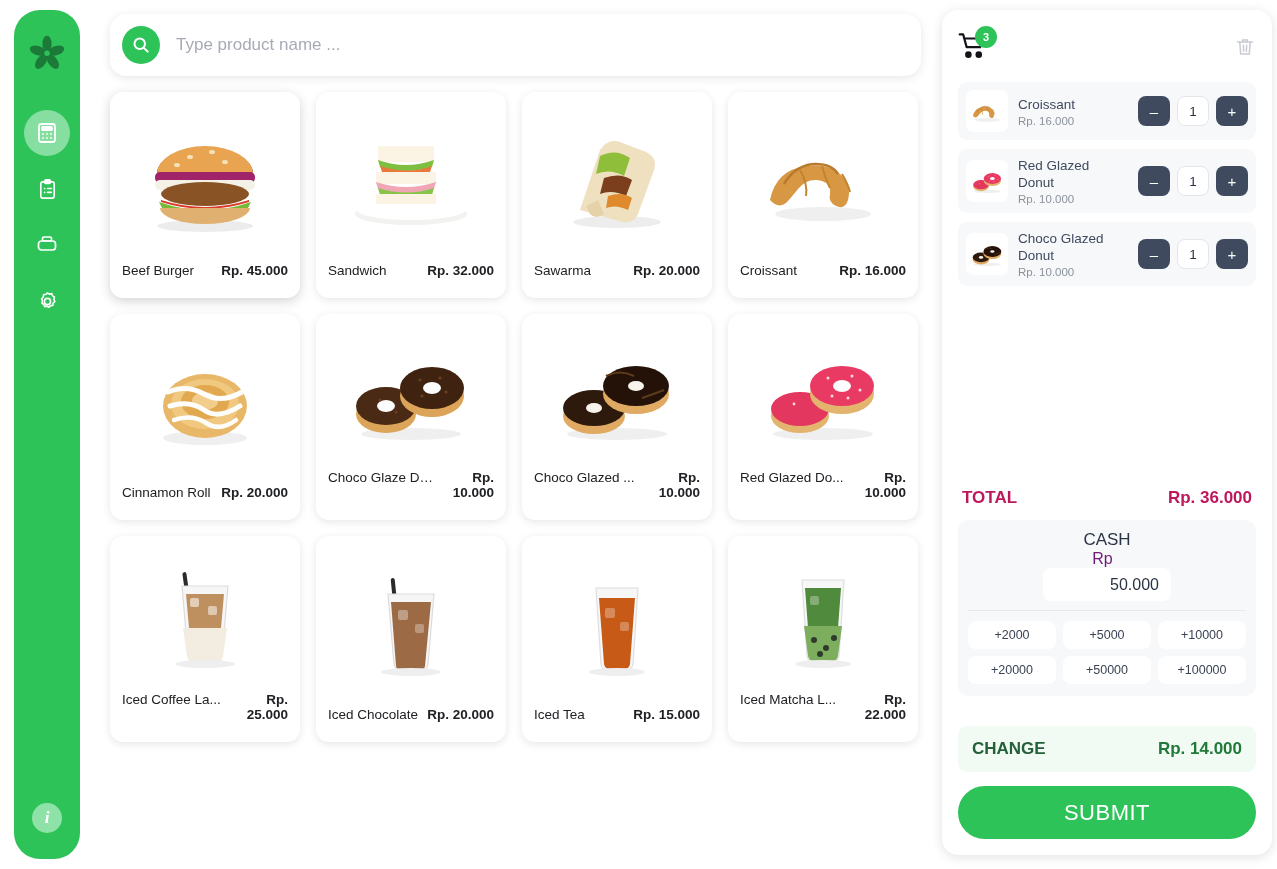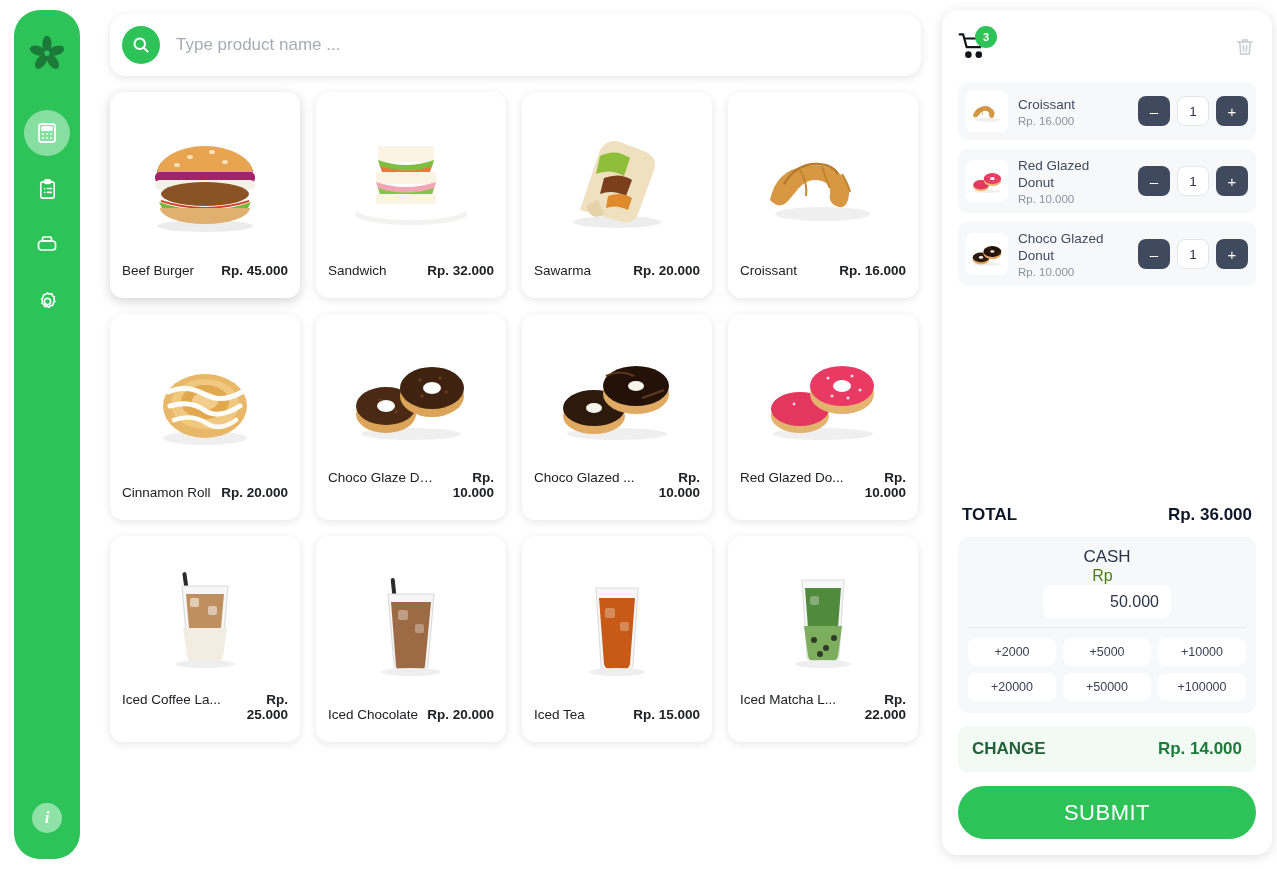--- a/index.html
+++ b/index.html
@@ -149,48 +149,48 @@
     width: 32px; height: 30px; border-radius: 8px;
     background: #fff; border: 1px solid #e4e6ea;
     display: flex; align-items: center; justify-content: center;
     font-size: 13.5px; color: #2b3445;
   }
 
   .spacer { flex: 1 1 auto; }
 
   .total-row {
     display: flex; justify-content: space-between; align-items: center;
-    font-size: 17px; font-weight: bold; color: #0f172a;
+    font-size: 17px; font-weight: bold; color: #be185d;
     padding: 4px 4px 12px 4px;
   }
   .cashbox {
     background: #f7f8fa; border-radius: 11px;
     padding: 10px 10px 12px 10px;
   }
   .cash-row { display: flex; align-items: center; padding: 0 2px 9px 2px; border-bottom: 1px solid #e7e9ed; flex-direction: column; }
   .cash-label { font-size: 17px; color: #2b3445; flex: 1 1 auto; }
-  .cash-rp { font-size: 16px; color: #4d7c0f; margin-right: 9px; }
+  .cash-rp { font-size: 16px; color: #701a75; margin-right: 9px; }
   .cash-input {
     width: 128px; height: 33px;
     border: 0; border-radius: 8px; background: #fff;
     text-align: right; padding-right: 12px;
     font-size: 16px; color: #2b3445;
     outline: none;
     font-family: "Liberation Sans", sans-serif;
   }
   .quickgrid { display: grid; grid-template-columns: repeat(3, 1fr); gap: 7px; margin-top: 10px; }
   .qk {
     background: #fff; border: 0; border-radius: 8px;
     height: 28px; font-size: 12.5px; color: #3a4354;
     cursor: pointer;
     font-family: "Liberation Sans", sans-serif;
   }
 
   .change-row {
-    margin-top: 13px;
+    margin-top: 30px;
     background: #f1faf3; border-radius: 9px;
     display: flex; justify-content: space-between; align-items: center;
     padding: 13px 14px;
     font-size: 17px; font-weight: bold;
   }
   .change-label { color: #24603a; }
   .change-val { color: #1f7a3a; }
   .submit {
     margin-top: 14px; height: 53px; width: 100%;
     background: #2ec359; color: #fff;

